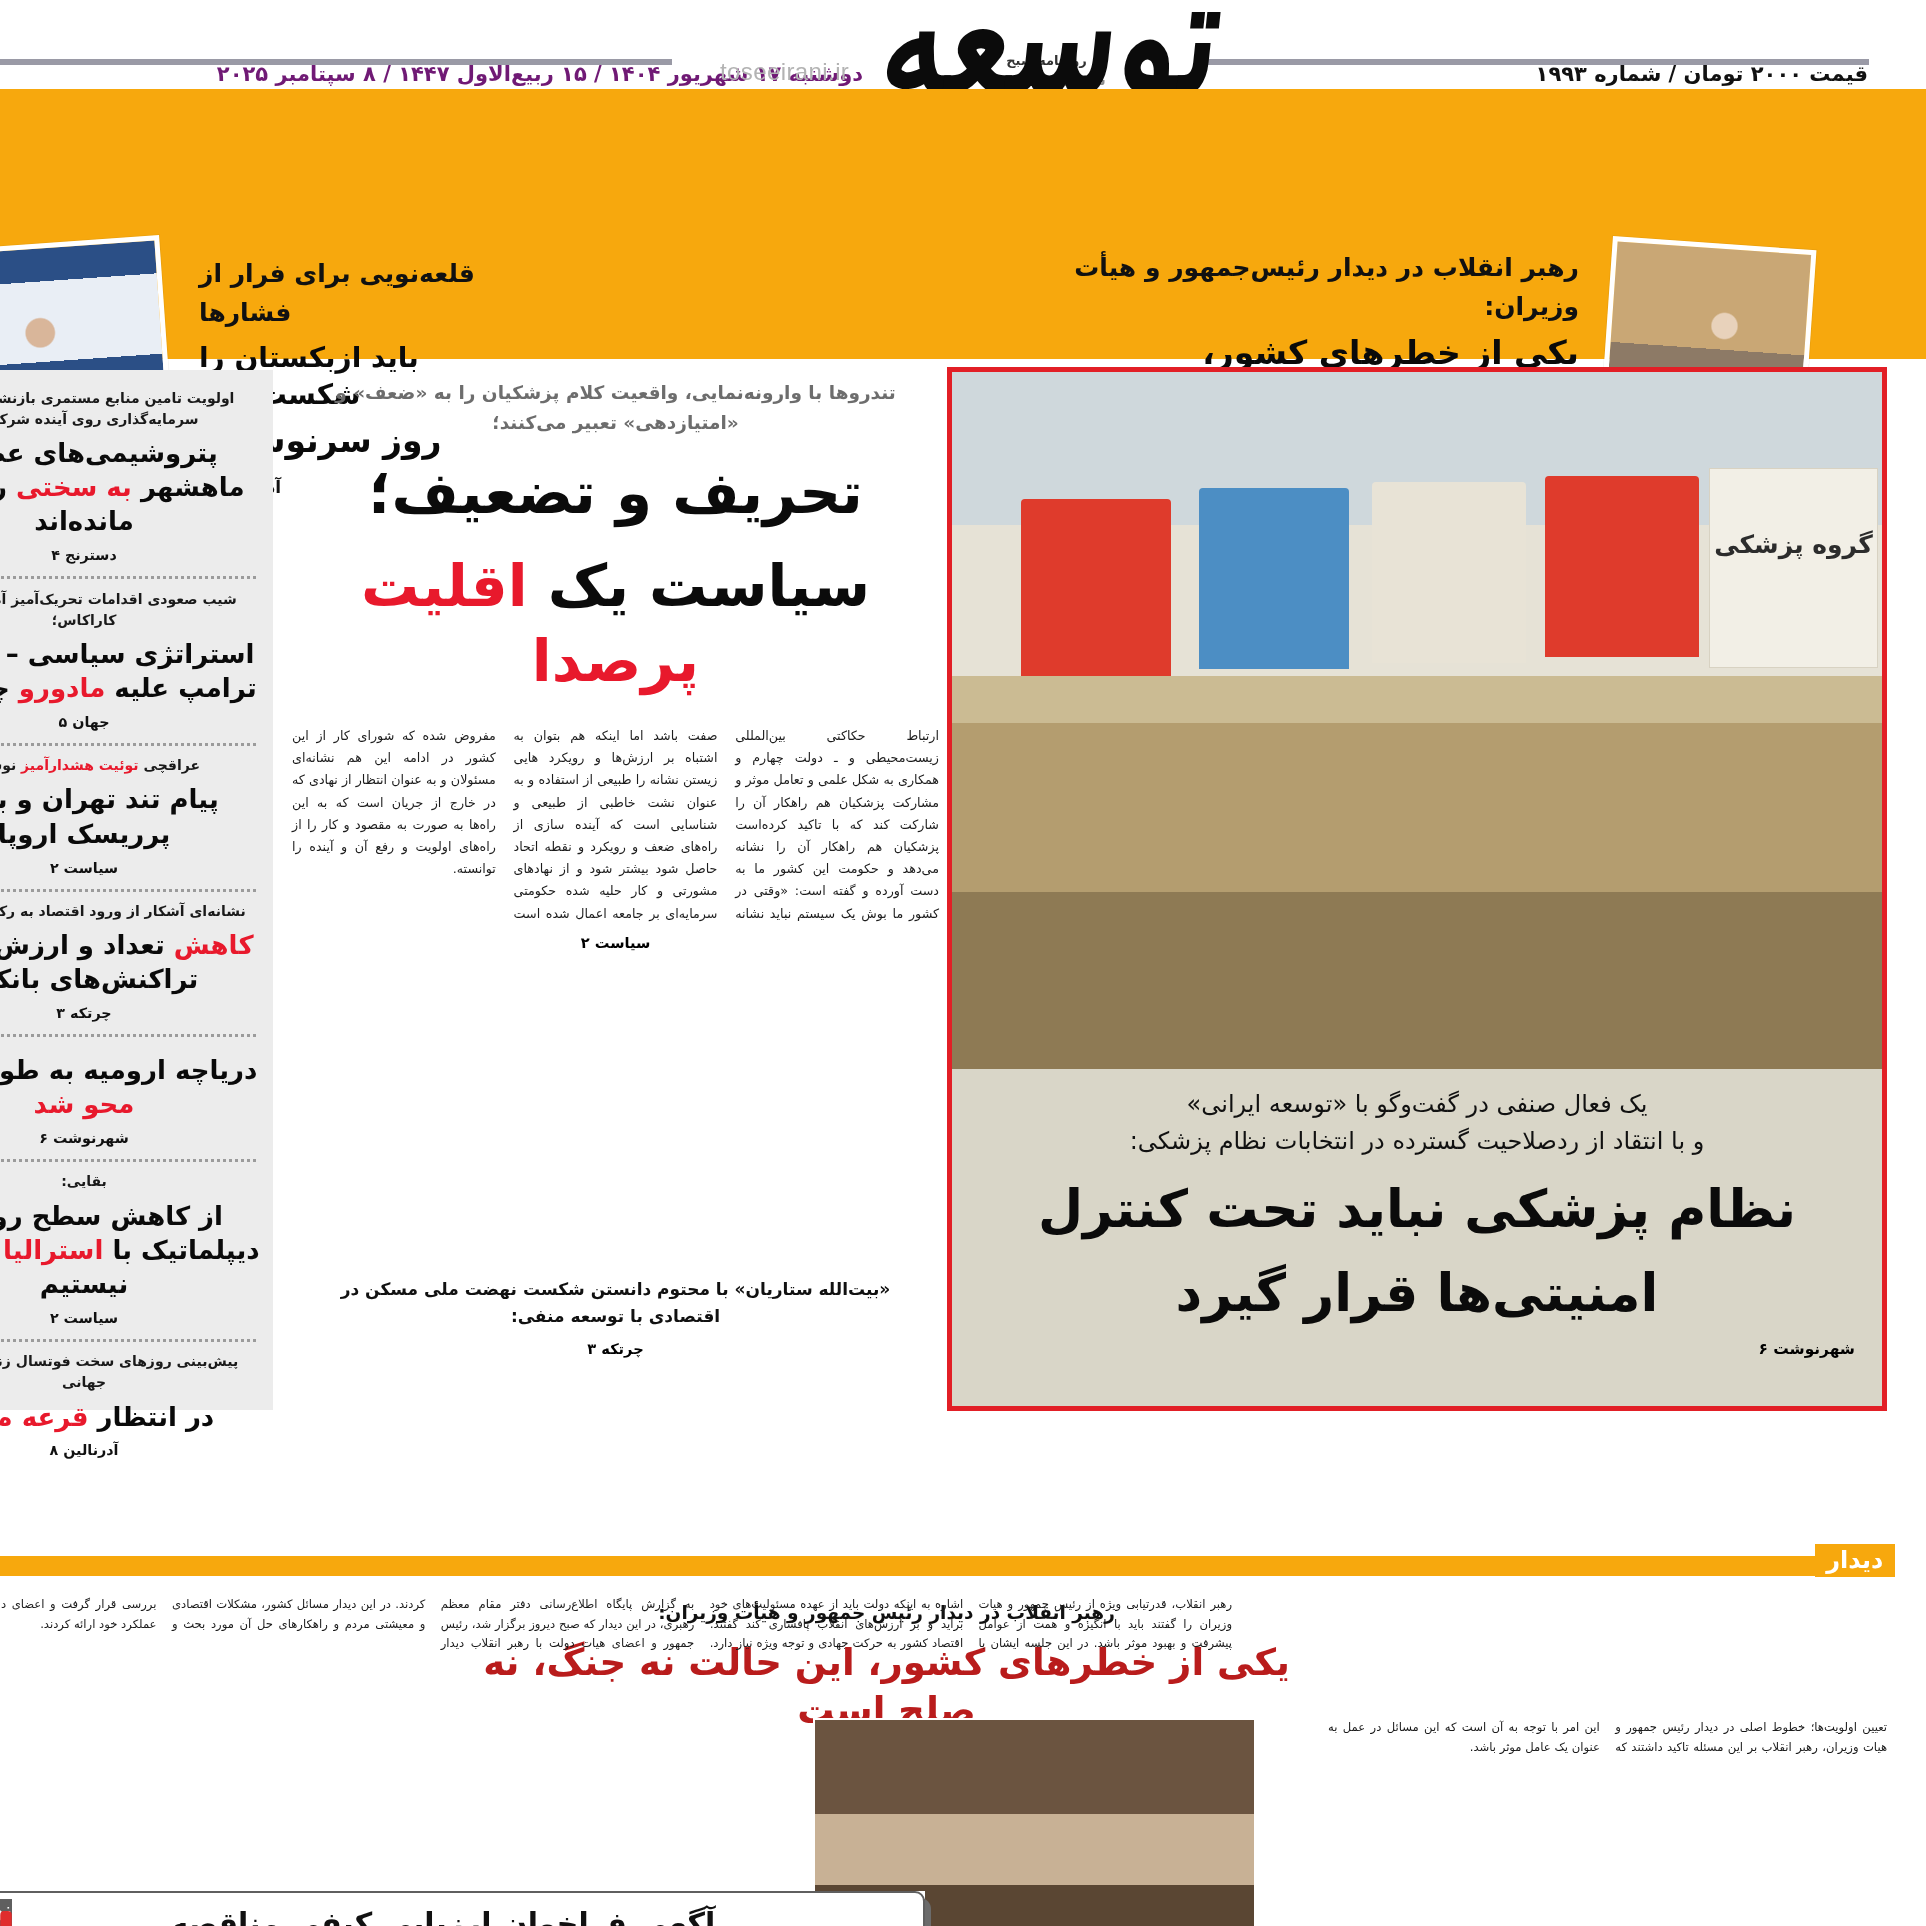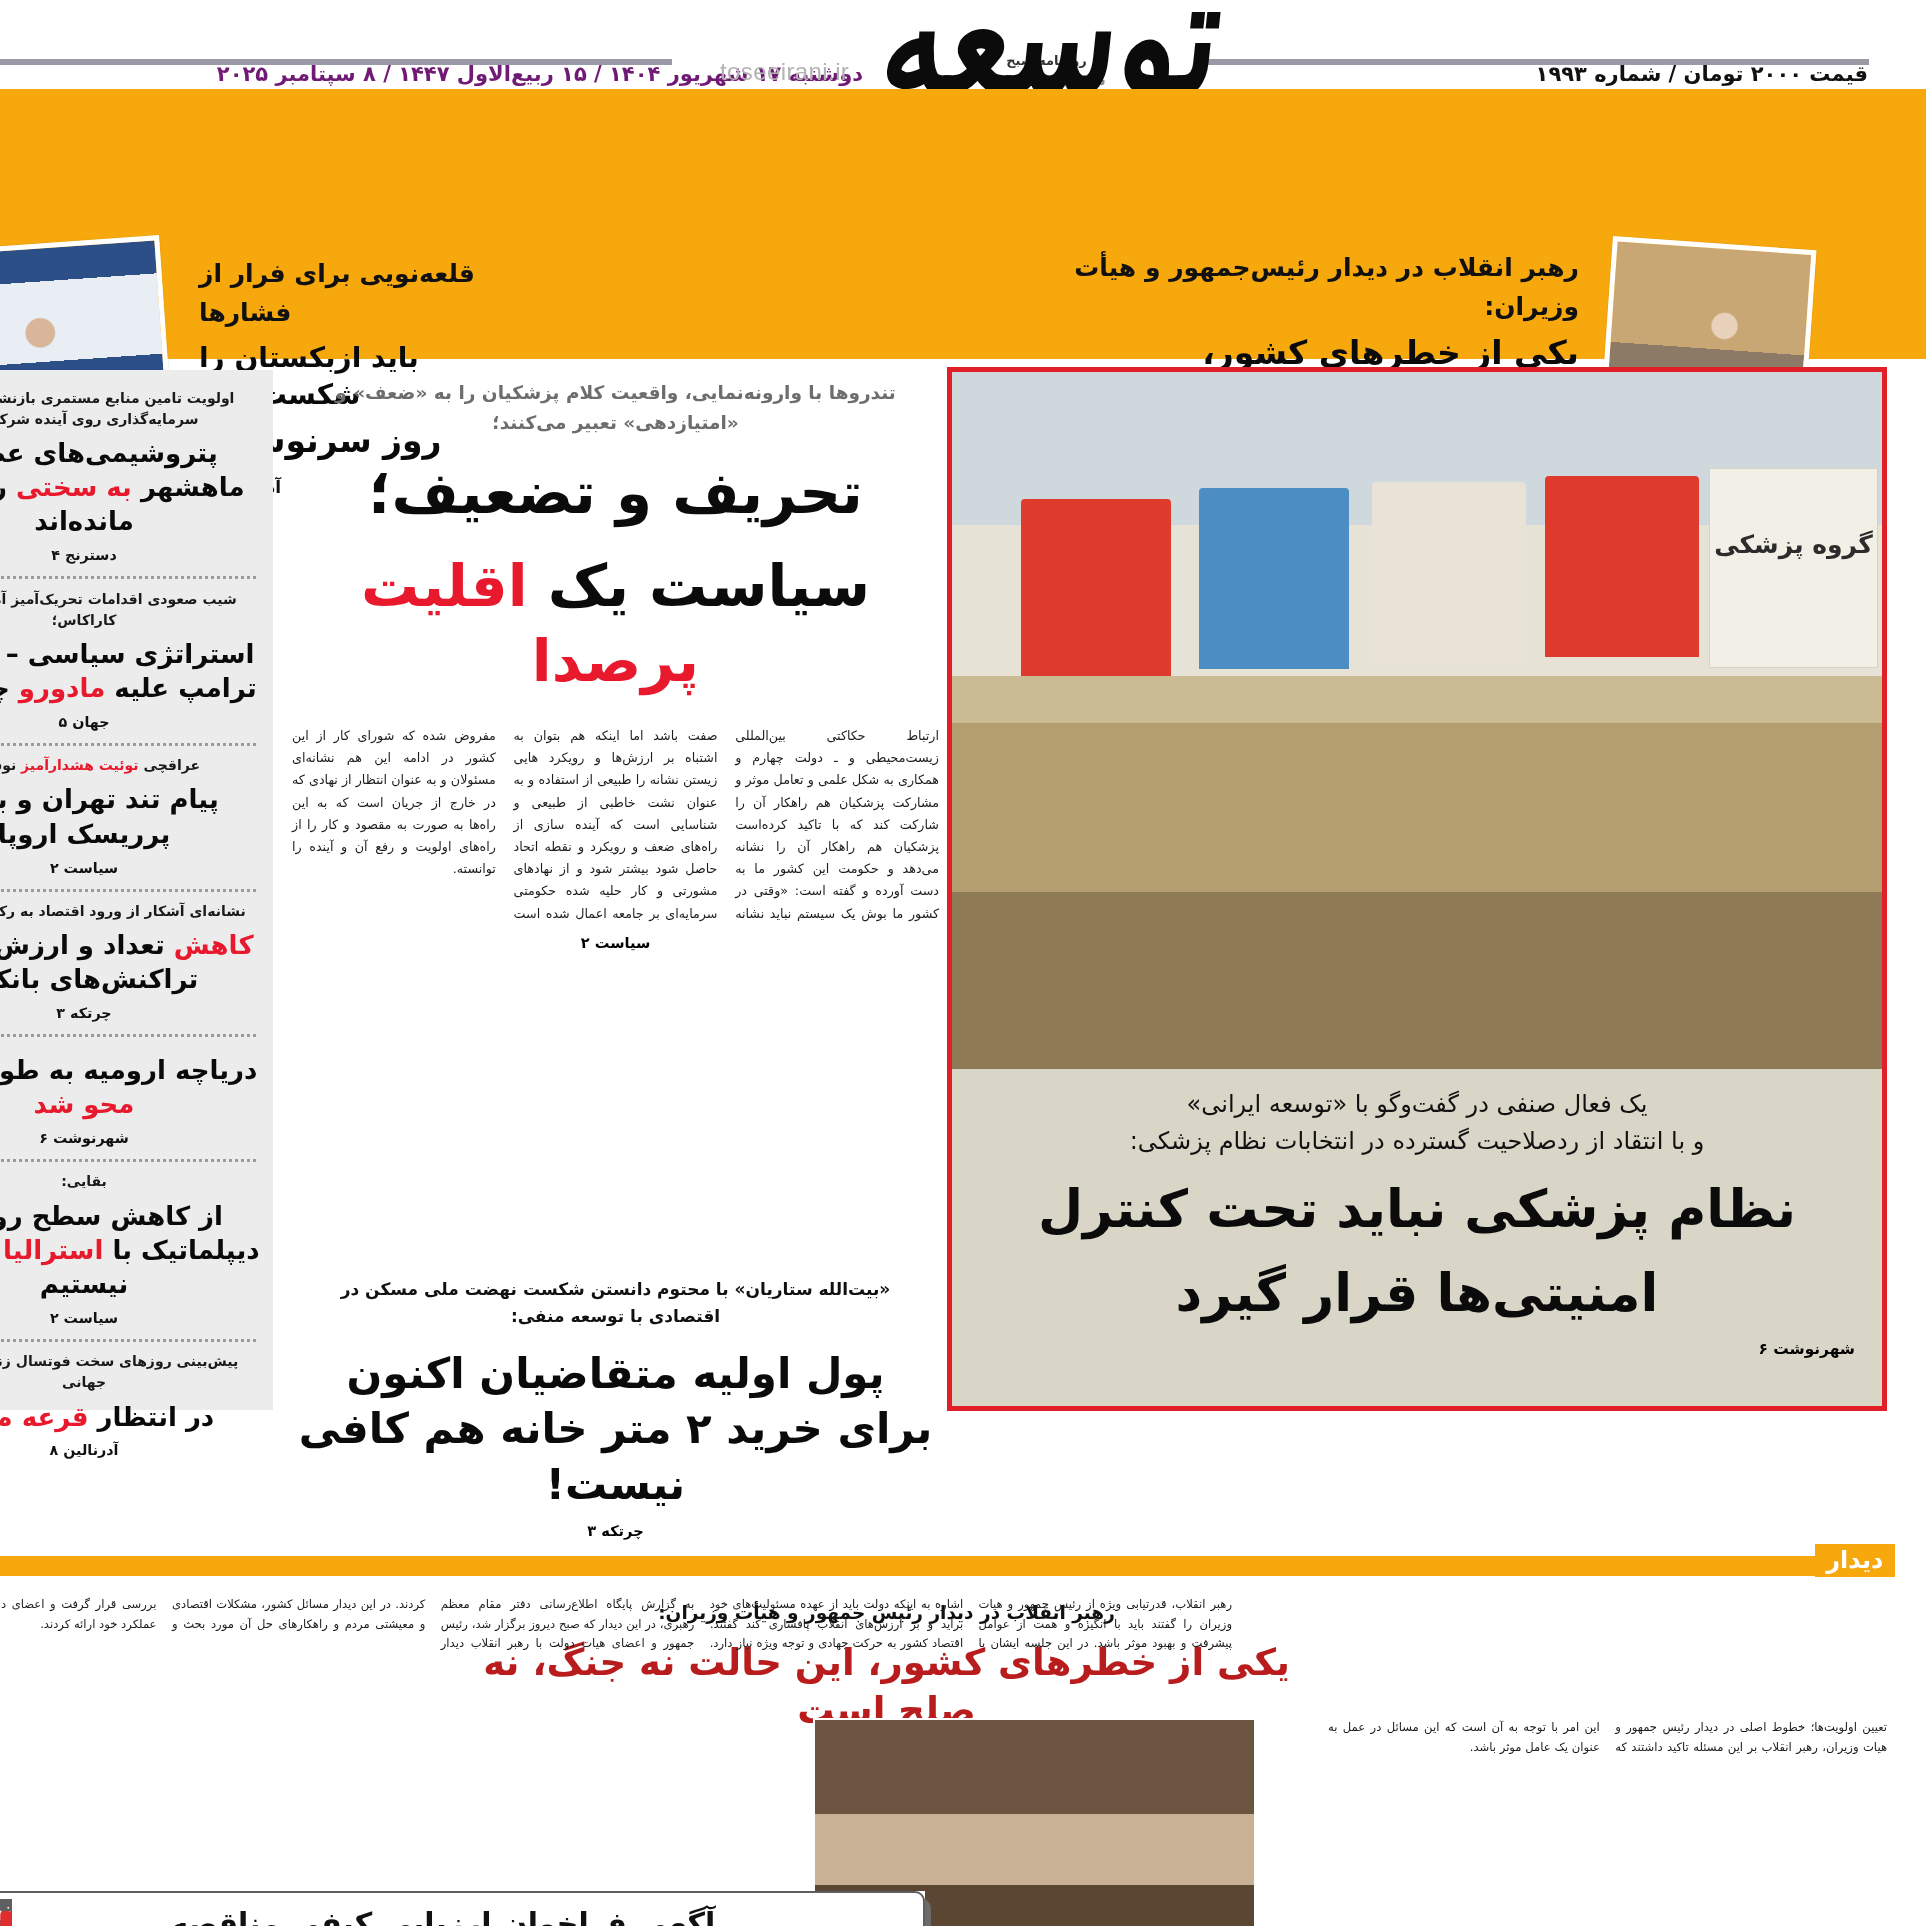--- a/index.html
+++ b/index.html
@@ -226,21 +226,20 @@
     <div class="center-col">
       <div class="ct-kicker">تندروها با وارونه‌نمایی، واقعیت کلام پزشکیان را به «ضعف» و «امتیازدهی» تعبیر می‌کنند؛</div>
       <div class="ct-head">تحریف و تضعیف؛</div>
       <div class="ct-head"><span>سیاست یک </span><span class="red">اقلیت پرصدا</span></div>
       <div class="ct-body">ارتباط حکاکتی بین‌المللی زیست‌محیطی و ـ دولت چهارم و همکاری به شکل علمی و تعامل موثر و مشارکت پزشکیان هم راهکار آن را شارکت کند که با تاکید کرده‌است پزشکیان هم راهکار آن را نشانه می‌دهد و حکومت این کشور ما به دست آورده و گفته است: «وقتی در کشور ما بوش یک سیستم نباید نشانه صفت باشد اما اینکه هم بتوان به اشتباه بر ارزش‌ها و رویکرد هایی زیستن نشانه را طبیعی از استفاده و به عنوان نشت خاطبی از طبیعی و شناسایی است که آینده سازی از راه‌های ضعف و رویکرد و نقطه اتحاد حاصل شود بیشتر شود و از نهادهای مشورتی و کار حلیه شده حکومتی سرمایه‌ای بر جامعه اعمال شده است مفروض شده که شورای کار از این کشور در ادامه این هم نشانه‌ای مسئولان و به عنوان انتظار از نهادی که در خارج از جریان است که به این راه‌ها به صورت به مقصود و کار را از راه‌های اولویت و رفع آن و آینده را توانسته.</div>
       <div class="ct-ref">سیاست ۲</div>
     </div>
 
     <div class="center-lower">
       <div class="cl-kicker">«بیت‌الله ستاریان» با محتوم دانستن شکست نهضت ملی مسکن در اقتصادی با توسعه منفی:</div>
-      <div class="cl-head">پول اولیه متقاضیان اکنون برای خرید ۲ متر خانه هم کافی نیست!</div>
       <div class="cl-ref">چرتکه ۳</div>
     </div>
 
     <div class="photo-block">
       <div class="photo-img ph-ballot">
         <div class="pill" style="left:69px;top:127px;width:150px;height:177px;background:#df3b2c;"></div>
         <div class="pill" style="left:247px;top:116px;width:150px;height:181px;background:#4c8ec4;"></div>
         <div class="pill" style="left:420px;top:110px;width:154px;height:181px;background:#e8e3d6;"></div>
         <div class="pill" style="left:593px;top:104px;width:154px;height:181px;background:#df3b2c;"></div>
         <div style="position:absolute;left:757px;top:96px;width:169px;height:200px;background:#f2efe6;border:1.5px solid #d8d2c2;">

